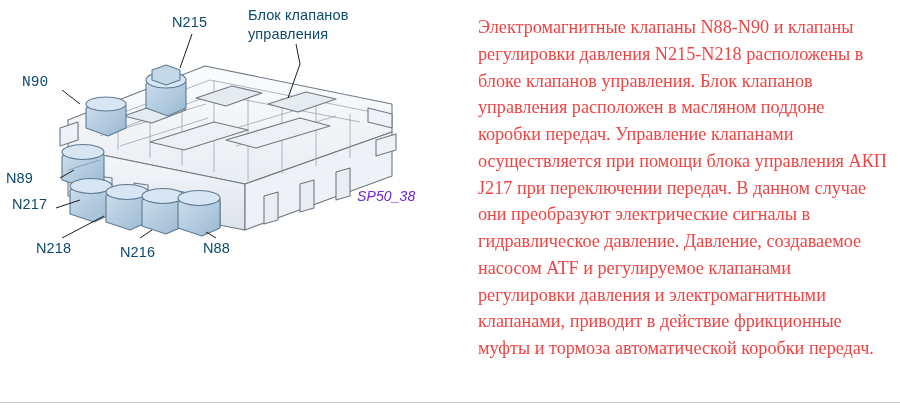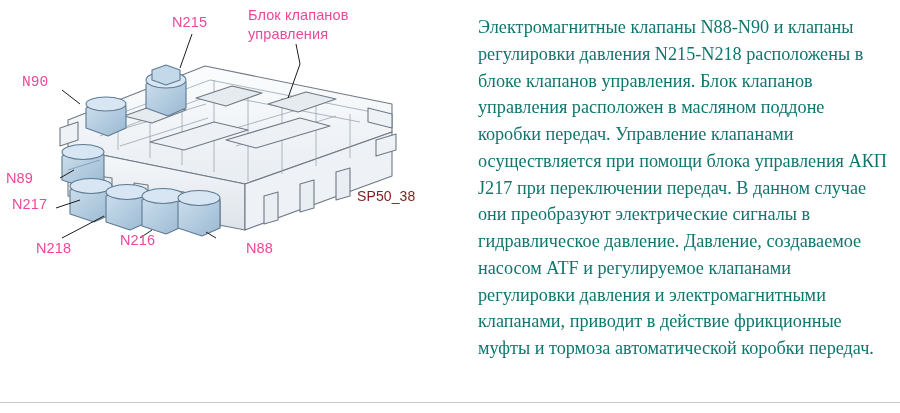--- a/index.html
+++ b/index.html
@@ -31,51 +31,51 @@
     position: absolute;
     left: 0;
     top: 0;
   }
 
   
   .callout {
     position: absolute;
     font-family: "Liberation Sans", sans-serif;
     font-size: 14.5px;
-    color: #ec4899;
+    color: #0c4a6e;
     white-space: nowrap;
     letter-spacing: .1px;
   }
   .callout.multiline {
     white-space: normal;
     line-height: 1.28;
     width: 120px;
   }
   #label-n215  { left: 172px; top: 14px; }
   #label-block { left: 248px; top: 6px; }
   #label-n90   { left: 22px;  top: 74px; font-family: Liberation Mono, monospace; }
   #label-n89   { left: 6px;  top: 170px; }
   #label-n217  { left: 12px;  top: 196px; }
   #label-n218  { left: 36px;  top: 240px; }
-  #label-n216  { left: 120px; top: 232px; }
-  #label-n88   { left: 203px; top: 240px; margin-left: 43px; }
-  #label-code  { left: 357px; top: 188px; font-size: 14px; color: #7f1d1d; }
+  #label-n216  { left: 120px; top: 244px; }
+  #label-n88   { left: 203px; top: 240px; }
+  #label-code  { left: 357px; top: 188px; font-style: italic; font-size: 14px; color: #6d28d9; }
 
   
   #text-panel {
     position: absolute;
     left: 478px;
     top: 14px;
     width: 412px;
   }
   #body-text {
     font-family: "Liberation Serif", serif;
     font-size: 18.2px;
     line-height: 1.47;
-    color: #0f766e;
+    color: #ef4444;
     text-align: left;
     margin: 0;
   }
 
   
   #bottom-rule {
     position: absolute;
     left: 0;
     bottom: 10px;
     width: 900px;

